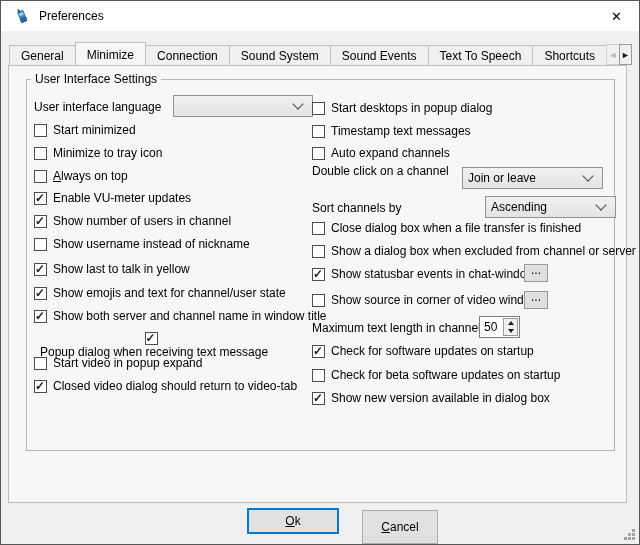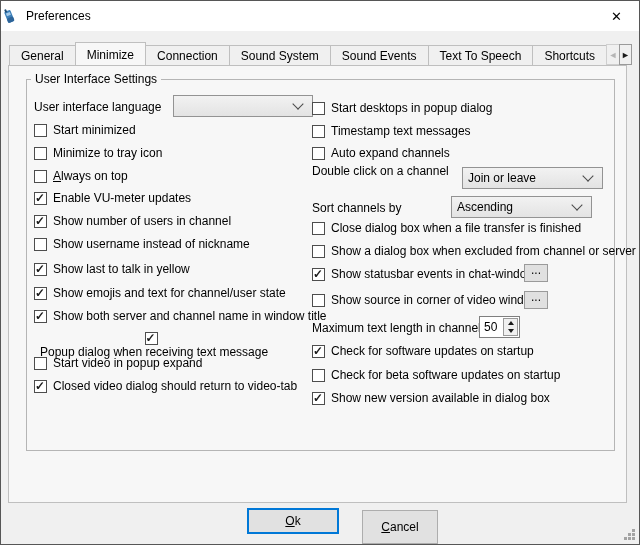--- a/index.html
+++ b/index.html
@@ -1,19 +1,19 @@
 <!DOCTYPE html>
 <html><head>
 <meta charset="utf-8">
 <style>
   html,body{margin:0;padding:0;}
   body{width:640px;height:545px;position:relative;font-family:"Liberation Sans",sans-serif;font-size:12px;color:#000;}
   .window{position:absolute;inset:0;border:1px solid #565656;background:#f0f0f0;box-sizing:border-box;overflow:hidden;}
   
-  .titlebar{position:absolute;left:0;top:0;width:638px;height:30px;background:#ffffff;display:flex;align-items:center;padding-left:0;box-sizing:border-box;}
+  .titlebar{position:absolute;left:0;top:0;width:638px;height:30px;background:#ffffff;display:flex;align-items:center;padding-left:13px;box-sizing:border-box;}
   .titlebar .app-icon{width:16px;height:16px;display:inline-block;}
   .titlebar .title{margin-left:9px;font-size:12px;color:#000;}
   .close-btn{position:absolute;right:0;top:0;width:45px;height:30px;display:flex;align-items:center;justify-content:center;font-size:13px;color:#000;background:#fff;cursor:default;}
   
   .tabbar{position:absolute;left:8px;top:40px;height:24px;width:600px;display:flex;align-items:flex-end;overflow:hidden;z-index:3;}
   .tab{height:20px;line-height:20px;padding:0 11px;background:#f0f0f0;border:1px solid #bfbfbf;border-bottom:none;margin-right:-1px;white-space:nowrap;box-sizing:border-box;}
   .tab.active{height:24px;line-height:24px;background:#f7f7f7;position:relative;z-index:4;margin-bottom:-1px;}
   .tab-scroll{position:absolute;left:605px;top:43px;height:21px;display:flex;z-index:5;}
   .tab-scroll .sbtn{width:13px;height:21px;display:flex;align-items:center;justify-content:center;background:#f0f0f0;font-size:9px;box-sizing:border-box;}
   .sbtn.left{color:#b6b6b6;border:1px solid #cfcfcf;border-right:none;}
@@ -163,21 +163,21 @@
     <span class="lbl">Auto expand channels</span>
   </div>
 
   <div class="abs" style="left:311px;top:163px;">Double click on a channel</div>
   <div class="combo" style="left:461px;top:166px;width:141px;">
     <span class="combo-text">Join or leave</span>
     <span class="chev"></span>
   </div>
 
   <div class="abs" style="left:311px;top:200px;">Sort channels by</div>
-  <div class="combo" style="left:450px;top:195px;width:141px;align-items:center;">
+  <div class="combo" style="left:484px;top:195px;width:131px;align-items:center;">
     <span class="combo-text">Ascending</span>
     <span class="chev"></span>
   </div>
 
   <div class="row" style="left:311px;top:220px;">
     <span class="cb"></span>
     <span class="lbl">Close dialog box when a file transfer is finished</span>
   </div>
   <div class="row" style="left:311px;top:243px;">
     <span class="cb"></span>

